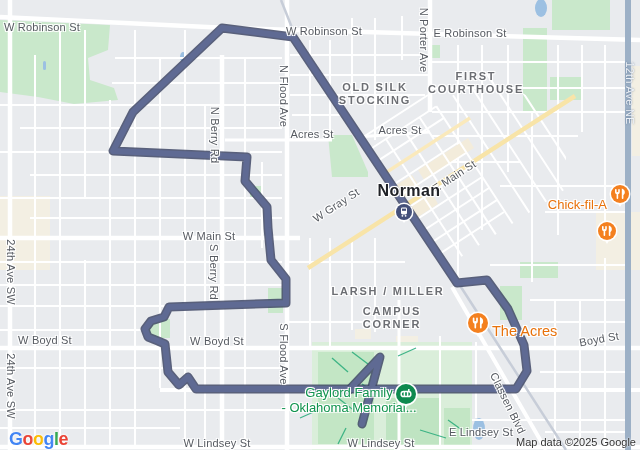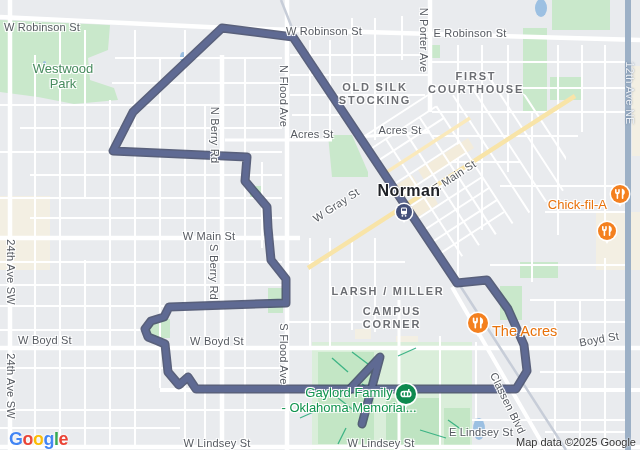--- a/index.html
+++ b/index.html
@@ -253,22 +253,20 @@
 <div class="lbl street" style="left:481px;top:432px">E Lindsey St</div>
 
 <div class="lbl area" style="left:375px;top:94px">OLD SILK
 STOCKING</div>
 <div class="lbl area" style="left:476px;top:83px">FIRST
 COURTHOUSE</div>
 <div class="lbl area" style="left:388px;top:292px">LARSH / MILLER</div>
 <div class="lbl area" style="left:392px;top:318px">CAMPUS
 CORNER</div>
 
-<div class="lbl park" style="left:63px;top:77px">Westwood
-Park</div>
 <div class="lbl park bright" style="left:349px;top:401px">Gaylord Family
 - Oklahoma Memorial...</div>
 
 <div class="lbl city" style="left:385px;top:191px">Norman</div>
 
 <div class="lbl poi" style="left:607px;top:204px;transform:translate(-100%,-50%)">Chick-fil-A</div>
 <div class="lbl poi big leftanchor" style="left:492px;top:331px">The Acres</div>
 
 <div class="pin" style="left:620px;top:215px">
   <svg width="24" height="28" viewBox="-12 -24 24 28">

